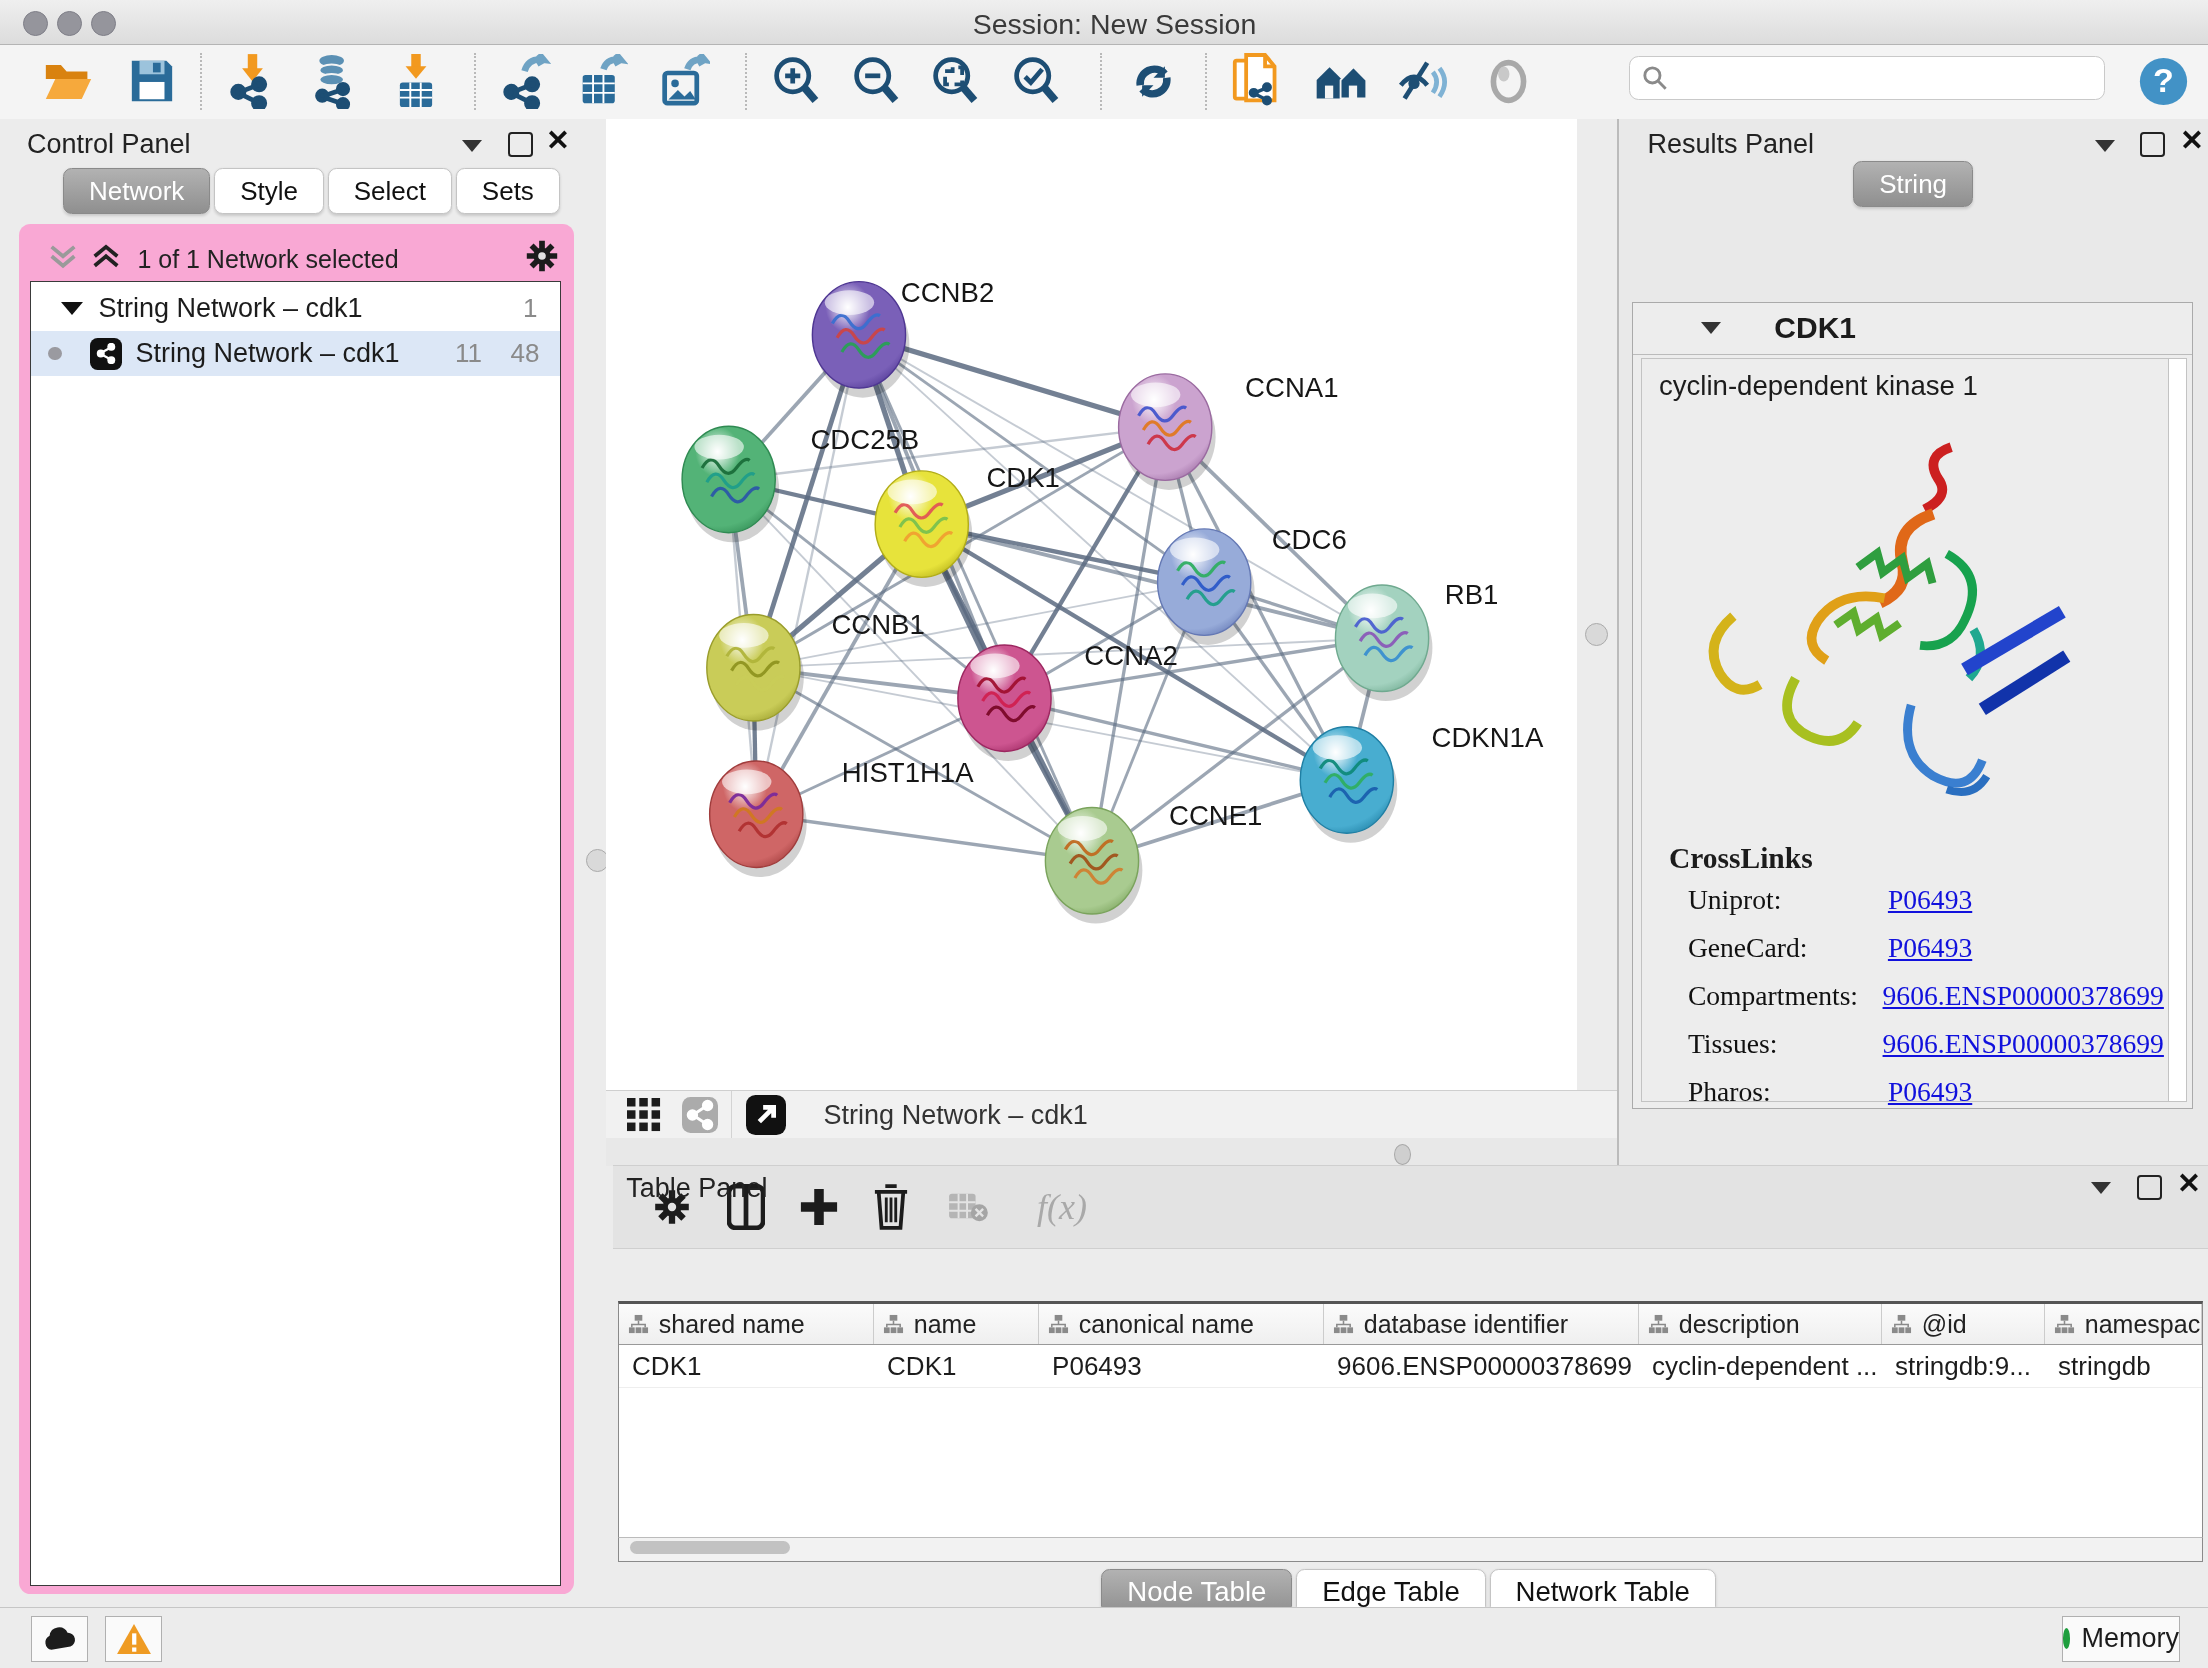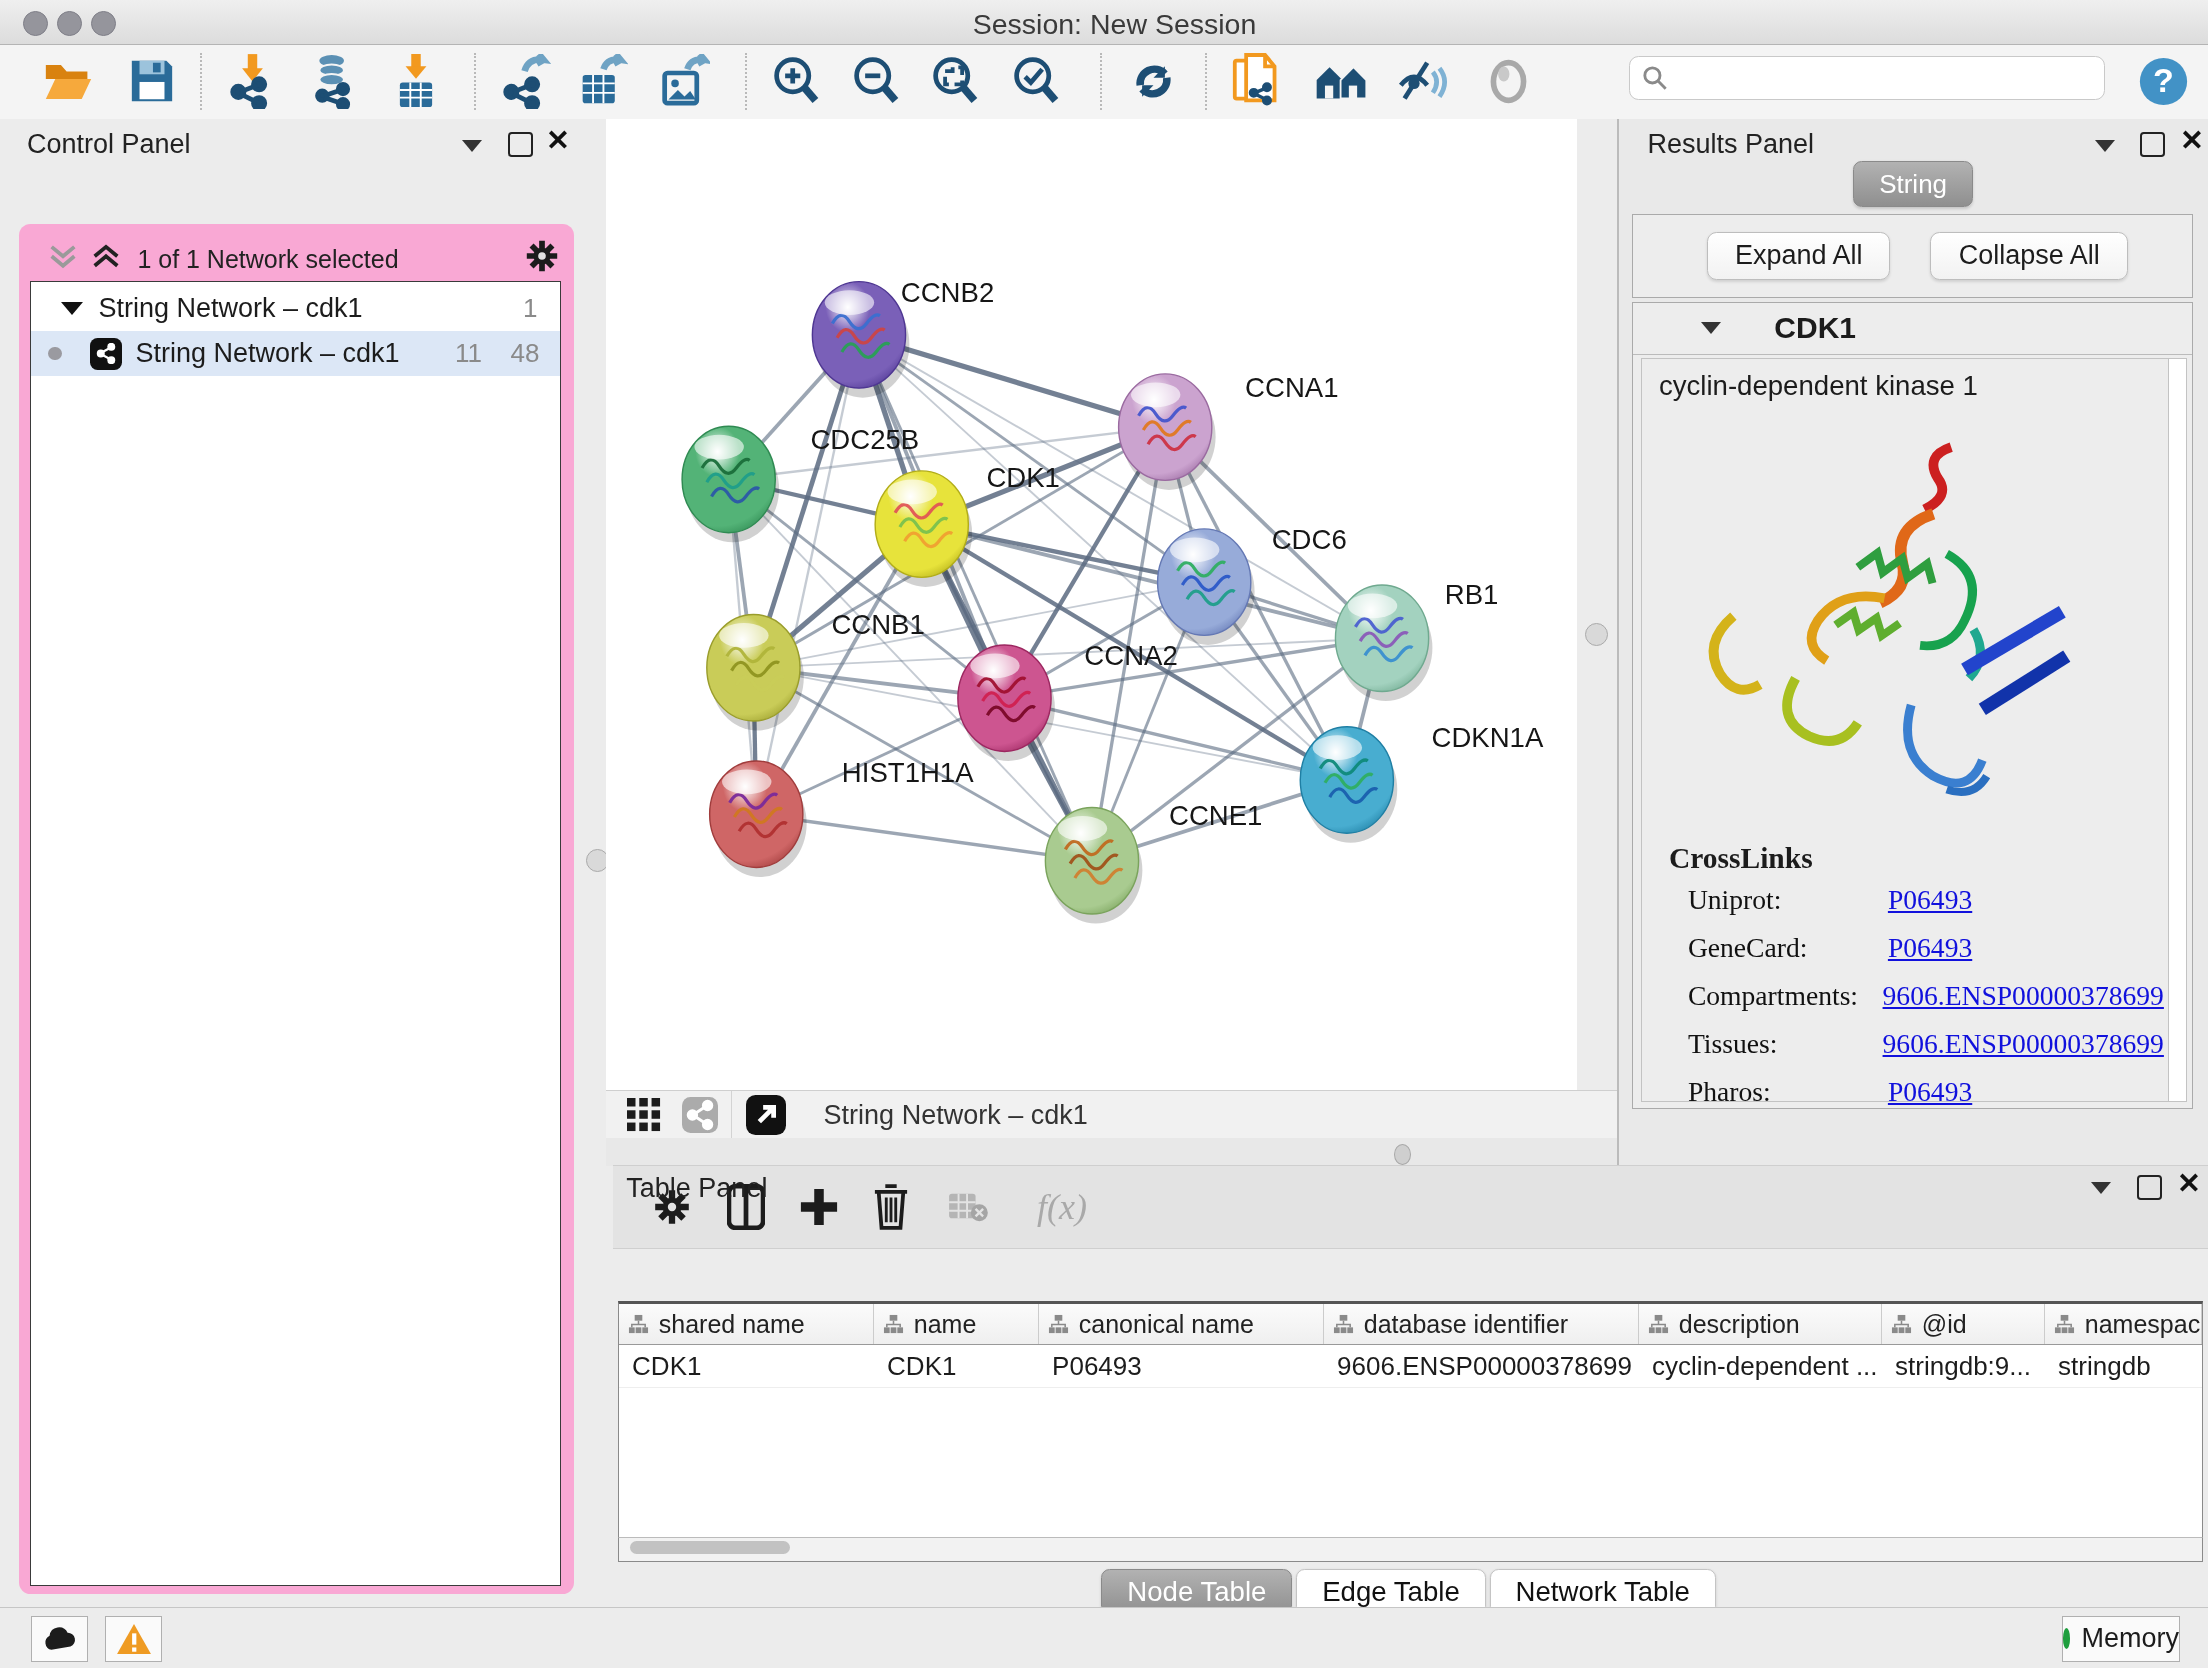--- a/index.html
+++ b/index.html
@@ -256,20 +256,21 @@
       </svg>
     </div>
   </div>
 
   <div class="abs ctrl">
     <div class="abs panel-title" style="left:27px;top:9.5px">Control Panel</div>
     <div class="abs ph-caret" style="left:462px;top:21px"></div>
     <div class="abs ph-square" style="left:508px;top:13.3px"></div>
     <div class="abs ph-x" style="left:546px;top:11.4px">✕</div>
 
+    <div class="abs" style="left:63px;top:49px"><span class="tab sel">Network</span><span class="tab">Style</span><span class="tab">Select</span><span class="tab">Sets</span></div>
 
     <div class="abs ctrl-body">
 
       <svg class="abs" style="left:27px;top:19px" width="34" height="28.5" viewBox="0 0 36 30">
         <path d="M6 4 L18 14 L30 4 M6 14 L18 24 L30 14" stroke="#9a9a9a" stroke-width="4" fill="none"></path>
       </svg>
       <svg class="abs" style="left:70px;top:19px" width="34" height="28.5" viewBox="0 0 36 30">
         <path d="M6 14 L18 4 L30 14 M6 24 L18 14 L30 24" stroke="#222" stroke-width="4" fill="none"></path>
       </svg>
       <div class="abs" style="left:0;right:57px;top:21px;text-align:center;font-size:25px;color:#222">1 of 1 Network selected</div>
@@ -574,24 +575,20 @@
   <div class="abs results">
     <div class="abs panel-title" style="left:28.5px;top:9.5px">Results Panel</div>
     <div class="abs ph-caret" style="left:476px;top:21px"></div>
     <div class="abs ph-square" style="left:521px;top:13.3px"></div>
     <div class="abs ph-x" style="left:561px;top:11.4px">✕</div>
 
     <div class="abs" style="left:0;right:0;top:42px;text-align:center">
       <span class="tab sel">String</span>
     </div>
 
-    <div class="res-box" style="left:13.3px;top:95px;width:559px;height:82px">
-      <div class="btn abs" style="left:74px;top:17px;width:181px">Expand All</div>
-      <div class="btn abs" style="left:297px;top:17px;width:196px">Collapse All</div>
-    </div>
 
     <div class="res-box" style="left:13.3px;top:183px;width:559px;height:805px">
       <div class="abs" style="left:0;top:0;width:100%;height:51px;border-bottom:1px solid #bbb">
         <div class="ph-caret abs" style="left:68px;top:19px"></div>
         <span class="abs" style="left:141px;top:7.6px;font-size:30px;font-weight:bold">CDK1</span>
       </div>
       <div class="abs" style="left:7.6px;top:55px;width:542px;height:742px;border:1px solid #c3c3c3;background:#ededed">
         <div class="abs" style="left:17px;top:11.4px;font-size:27.6px">cyclin-dependent kinase 1</div>
 
         <svg class="abs" style="left:38px;top:76px" width="409" height="380" viewBox="0 0 460 420">

